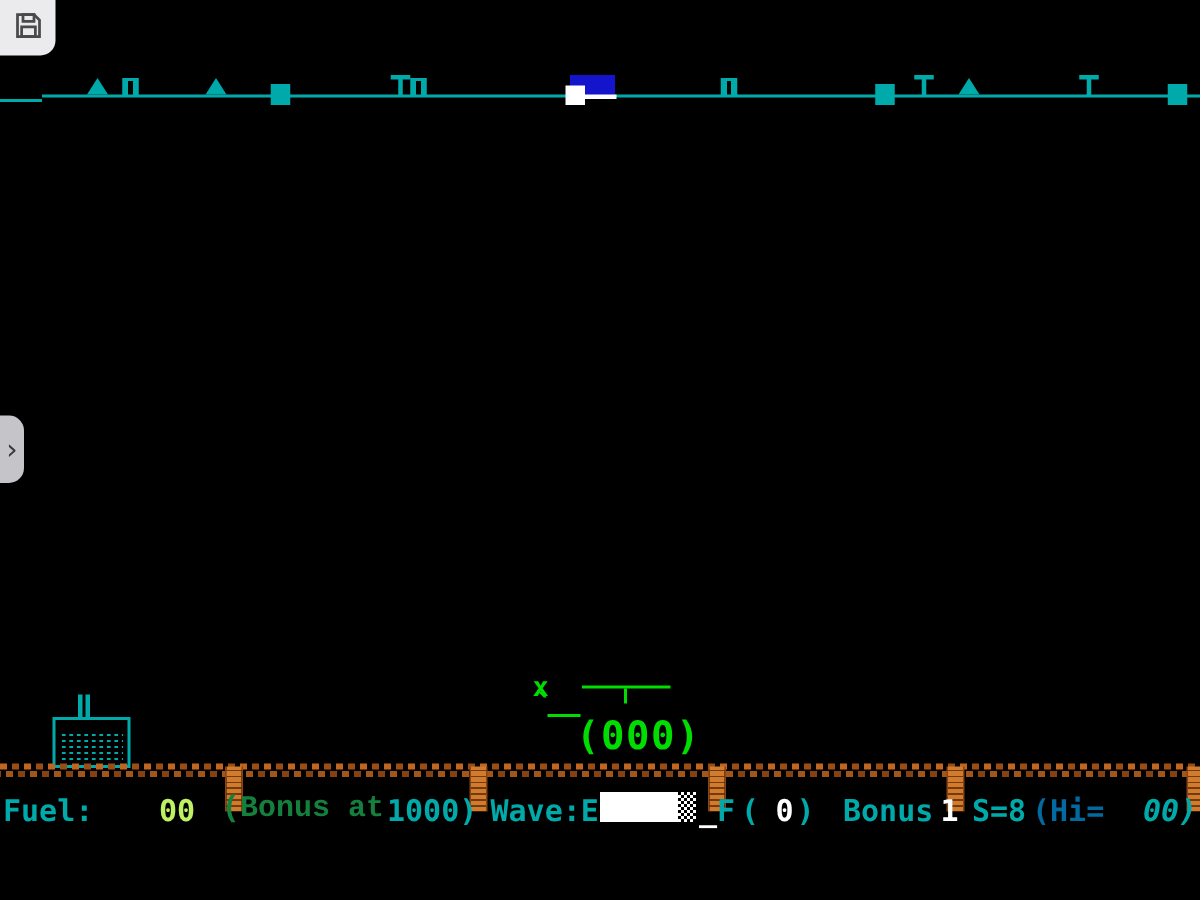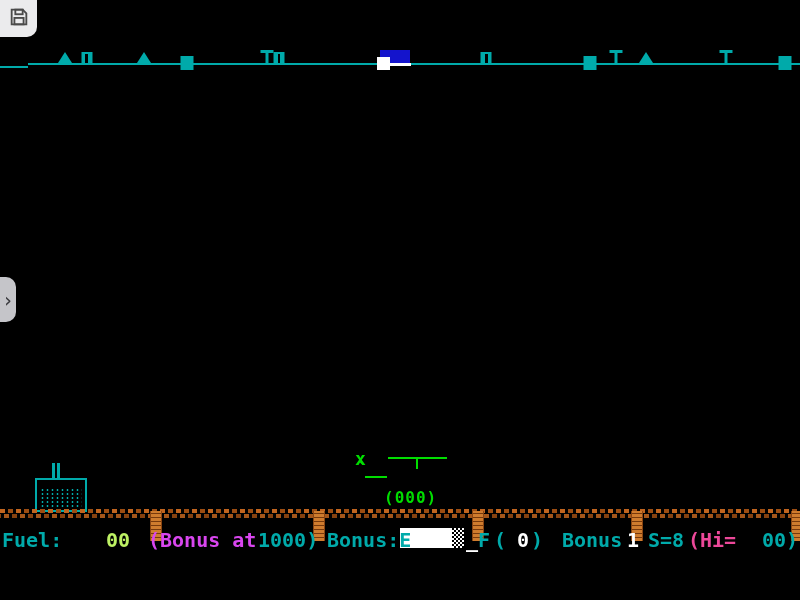--- a/index.html
+++ b/index.html
@@ -31,21 +31,21 @@
   
   #blip-blue{left:380px;top:50px;width:30px;height:14px;background:#1414CC;}
   #blip-white{left:377px;top:57px;width:13px;height:13px;background:#fff;}
   #blip-line{left:390px;top:63px;width:21px;height:3px;background:#fff;}
 
   
   .heli{color:#00DD00;font-weight:bold;}
   #heli-x{left:355px;top:448px;font-size:18px;}
   #heli-hook{left:357px;top:458px;font-size:20px;}
   #heli-tail{left:365px;top:476px;width:22px;height:2px;background:#00DD00;}
-  #heli-body{left:384px;top:488px;font-size:16px;letter-spacing:1px;}
+  #heli-body{left:384px;top:476px;font-size:26px;letter-spacing:1px;}
   #heli-rotor{left:388px;top:457px;width:59px;height:2px;background:#00DD00;}
   #heli-mast{left:416px;top:459px;width:2px;height:10px;background:#00DD00;}
 
   
   #depot{left:35px;top:478px;width:52px;height:34px;border:2px solid #00AAAA;box-sizing:border-box;}
   #depot-fill{position:absolute;left:3px;top:8px;right:3px;bottom:1px;
               background-image:radial-gradient(#00AAAA 1.1px,transparent 1.2px);
               background-size:5px 4px;}
   .chimney{top:463px;width:3px;height:15px;background:#00AAAA;}
   #chimney-1{left:52px;} #chimney-2{left:57px;}
@@ -125,28 +125,28 @@
       <div class="post" style="left: 472px;"></div>
       <div class="post" style="left: 631px;"></div>
       <div class="post" style="left: 791px;"></div>
     </div>
 
   <div id="fuel-bar" class="abs"></div>
   <div id="fuel-dither" class="abs"></div>
   <div id="status-tokens">
       <div class="token" style="left: 2px; color: rgb(0, 170, 170);">Fuel:</div>
       <div class="token" style="left: 106px; color: #bef264;">00</div>
-      <div class="token" style="left: 148px; color: #d946ef;">(Bonus at</div>
+      <div class="token" style="left: 148px; color: #15803d; font-family: Liberation Mono, monospace;">(Bonus at</div>
       <div class="token" style="left: 258px; color: rgb(0, 170, 170);">1000)</div>
-      <div class="token" style="left: 327px; color: rgb(0, 170, 170);">Bonus:E</div>
+      <div class="token" style="left: 327px; color: rgb(0, 170, 170);">Wave:E</div>
       <div class="token" style="left: 466px; color: rgb(255, 255, 255);">_</div>
       <div class="token" style="left: 478px; color: rgb(0, 170, 170);">F</div>
       <div class="token" style="left: 494px; color: rgb(0, 170, 170);">(</div>
       <div class="token" style="left: 517px; color: rgb(255, 255, 255);">0</div>
       <div class="token" style="left: 531px; color: rgb(0, 170, 170);">)</div>
       <div class="token" style="left: 562px; color: rgb(0, 170, 170);">Bonus</div>
       <div class="token" style="left: 627px; color: rgb(255, 255, 255);">1</div>
       <div class="token" style="left: 648px; color: rgb(0, 170, 170);">S=8</div>
-      <div class="token" style="left: 688px; color: #ec4899;">(Hi=</div>
-      <div class="token" style="left: 762px; color: rgb(0, 170, 170);">00)</div>
+      <div class="token" style="left: 688px; color: #0369a1;">(Hi=</div>
+      <div class="token" style="left: 762px; color: rgb(0, 170, 170); font-style: italic;">00)</div>
     </div>
 
 </div>
 
 </body></html>

